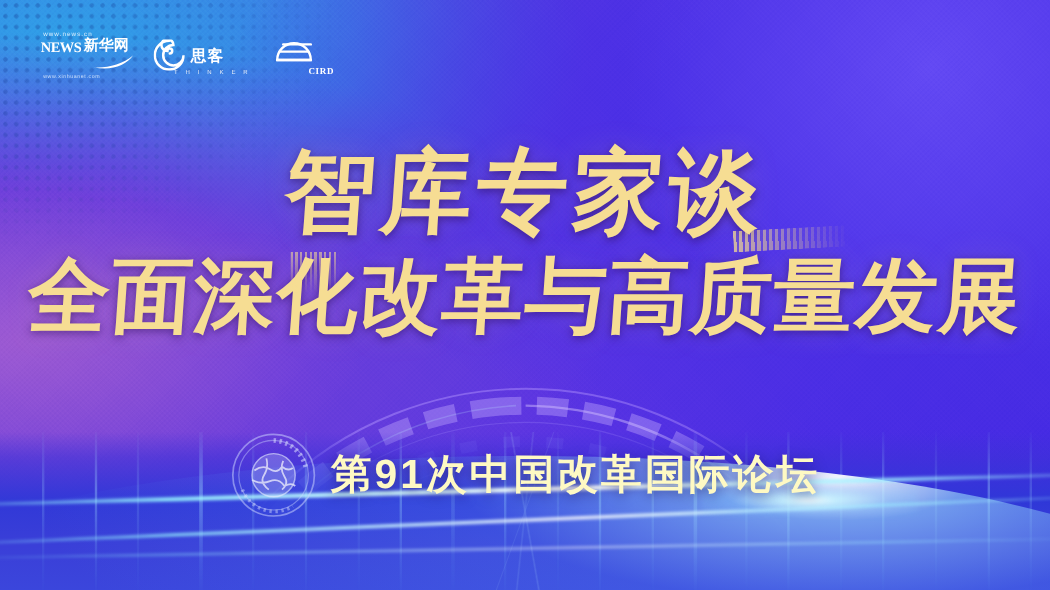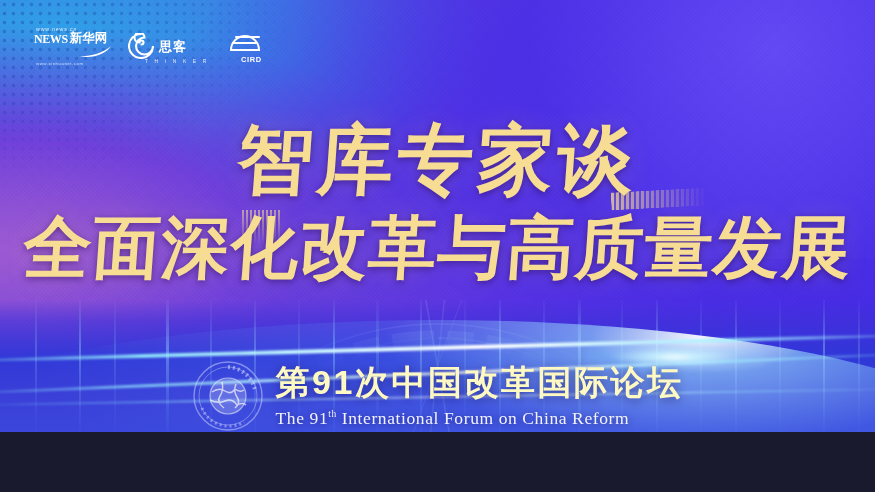--- a/index.html
+++ b/index.html
@@ -1,19 +1,19 @@
 <!DOCTYPE html>
 <html><head>
 <meta charset="utf-8">
 <style>
   html,body{margin:0;padding:0;background:#1a1a2e;}
   *{box-sizing:border-box;}
   .stage{
     position:relative;
-    width:875px;height:432px;
+    width:875px;height:492px;
     overflow:hidden;
     font-family:"Liberation Sans","DejaVu Sans",sans-serif;
     background:#4733de;
   }
 
   
   .bg-base{
     position:absolute;inset:0;
     background:
       radial-gradient(ellipse 120% 95% at 100% 18%, #4a2fe6 0%, #4a2fe6 30%, rgba(74,47,230,0) 66%),
@@ -86,21 +86,21 @@
   .xh-cn{font-size:12.5px;font-weight:bold;line-height:11px;margin-left:2px;letter-spacing:0px;text-align:right;}
   .xh-swoosh{position:absolute;left:44px;top:20px;width:34px;height:12px;}
   .logo-sep{width:16px;}
   .logo-thinker{position:relative;width:82px;height:38px;color:#fff;display:flex;align-items:center;}
   .tk-swirl{width:26px;height:26px;margin-right:5px;}
   .tk-cn{font-size:13px;font-weight:bold;letter-spacing:1px;line-height:17px;}
   .tk-en{position:absolute;right:1px;bottom:1px;font-size:5px;letter-spacing:2.6px;opacity:.85;}
   .logo-cird{position:relative;display:flex;align-items:center;margin-left:18px;color:#fff;}
   .cird-mark{position:relative;width:34px;height:38px;margin-right:6px;}
   .cird-mark svg{position:absolute;left:0;top:1px;}
-  .cird-abbr{position:absolute;left:1px;bottom:1px;font-family:Liberation Sans, sans-serif;font-weight:bold;font-size:7.5px;letter-spacing:.6px;padding-left:12px;}
+  .cird-abbr{position:absolute;left:17px;bottom:1px;font-family:Liberation Serif, serif;font-weight:bold;font-size:7.5px;letter-spacing:.6px;padding-left:12px;}
   .cird-txt{display:flex;flex-direction:column;justify-content:center;}
   .cird-cn{font-size:17.5px;font-weight:bold;letter-spacing:.4px;line-height:19px;}
   .cird-en{font-size:9.2px;letter-spacing:.05px;line-height:12px;margin-top:1px;opacity:.96;}
 
   
   .title{position:absolute;left:0;right:0;top:118px;text-align:center;z-index:30;}
   .t-line{
     font-family:"DejaVu Sans","Liberation Sans",sans-serif;
     font-weight:bold;color:#f6dd93;
     text-shadow:0 2px 7px rgba(40,10,90,.55), 0 0 26px rgba(255,215,130,.17);
@@ -212,23 +212,20 @@
       <circle cx="36" cy="36" r="34" fill="none" stroke="#cfd9ff" stroke-opacity=".55" stroke-width="1.4"></circle>
       <circle cx="36" cy="36" r="29" fill="none" stroke="#cfd9ff" stroke-opacity=".45" stroke-width="1"></circle>
       <circle cx="36" cy="36" r="18" fill="#d5def8" fill-opacity=".28"></circle>
       <path d="M20 32 q7 -5 13 -1 t10 -2 q5 4 9 1 M18 40 q8 4 15 1 t12 4 q6 -3 9 0 M30 22 q2 8 -2 14 t4 12 M44 24 q-3 7 1 13 t-2 11" fill="none" stroke="#ffffff" stroke-opacity=".75" stroke-width="1.5"></path>
       <circle cx="36" cy="36" r="18" fill="none" stroke="#e8eeff" stroke-opacity=".65" stroke-width="1.2"></circle>
       <path d="M36 7 A29 29 0 0 1 63 30" fill="none" stroke="#e3e9ff" stroke-opacity=".55" stroke-width="4" stroke-dasharray="2 3"></path>
       <path d="M10 48 A29 29 0 0 0 52 62" fill="none" stroke="#e3e9ff" stroke-opacity=".45" stroke-width="3" stroke-dasharray="2 3"></path>
     </svg>
     <div class="forum-txt">
       <div class="forum-cn">第91次中国改革国际论坛</div>
-      <div class="forum-en">
-        <span>The 91</span><sup>th</sup><span> International Forum on China Reform</span>
-      </div>
     </div>
   </div>
 
   <div class="bottom">
     <div class="persp"></div>
     <div class="bars">
       <div class="bar" style="left:4%;opacity:.35"></div>
       <div class="bar" style="left:9%;opacity:.55"></div>
       <div class="bar" style="left:13%;opacity:.28"></div>
       <div class="bar" style="left:19%;opacity:.62;width:3px"></div>

